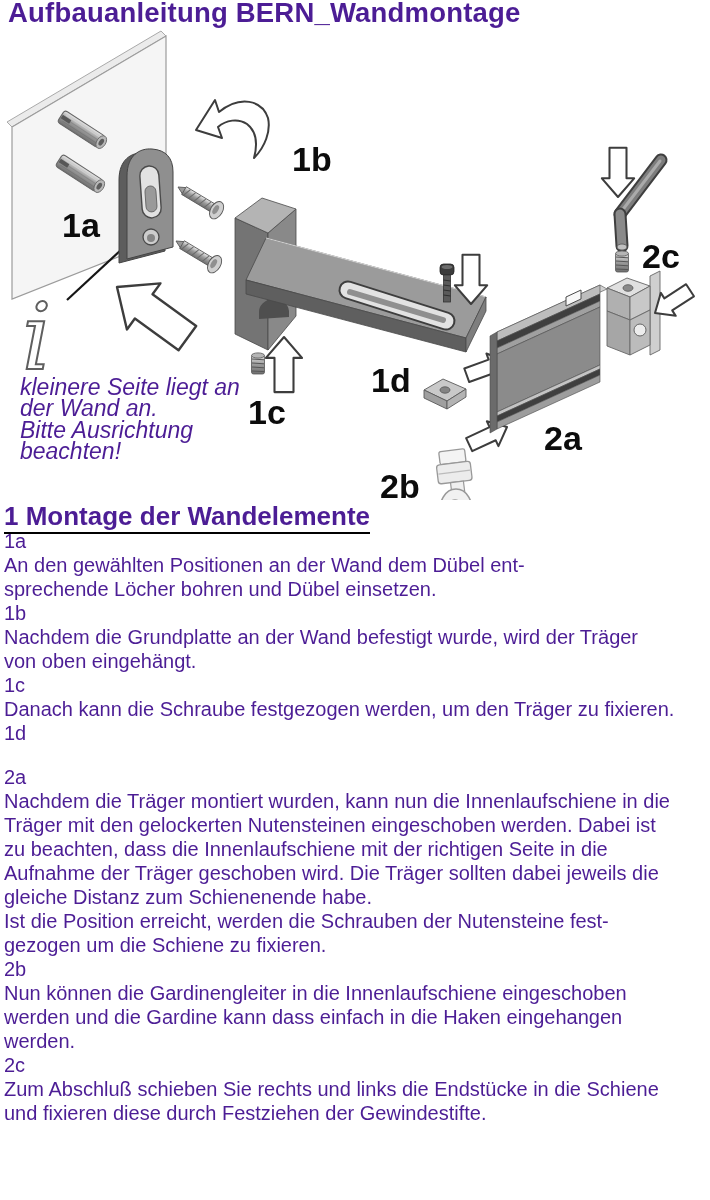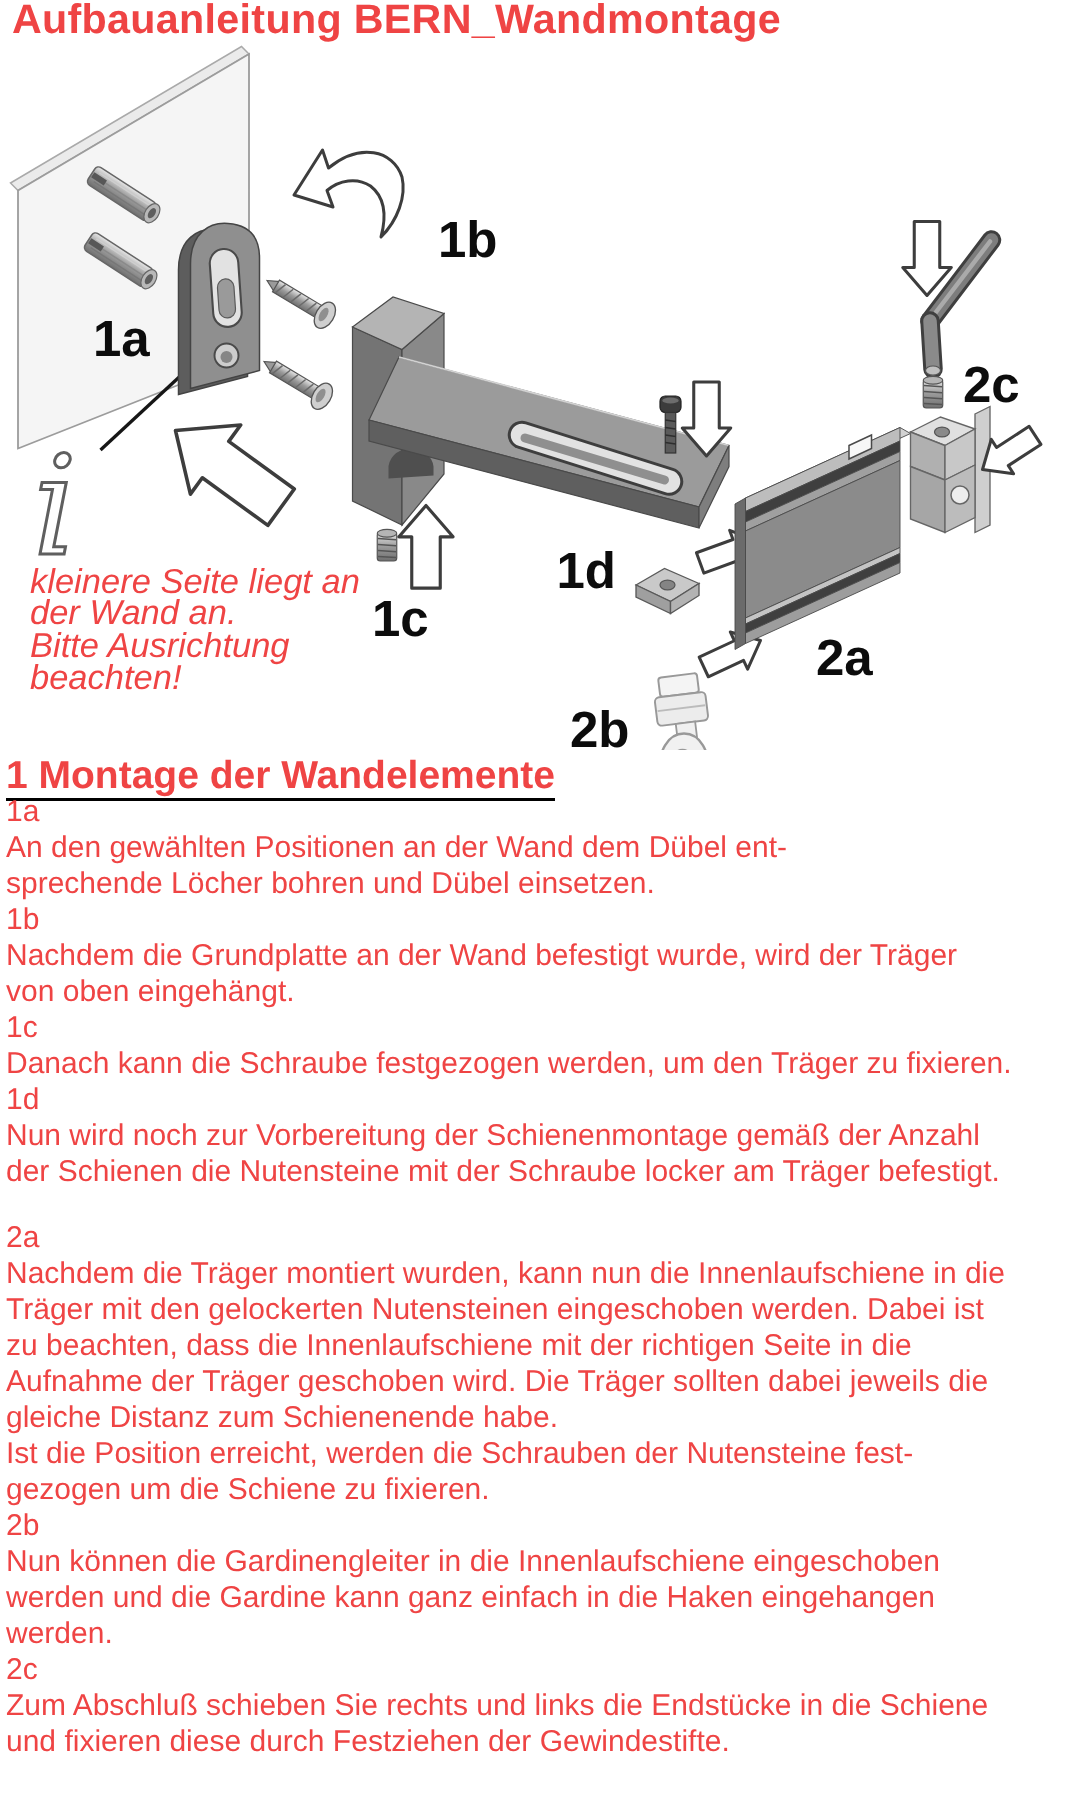--- a/index.html
+++ b/index.html
@@ -1,17 +1,17 @@
 <!DOCTYPE html>
 <html><head>
 <meta charset="utf-8">
 <style>
   html,body{margin:0;padding:0;background:#fff;}
   .page{position:relative;width:710px;height:1200px;background:#ffffff;overflow:hidden;
-        font-family:"Liberation Sans",sans-serif;color:#ef4444;}
+        font-family:"Liberation Sans",sans-serif;color:#4c1d95;}
   .title{position:absolute;left:8px;top:-3px;margin:0;font-size:27.5px;font-weight:bold;
          letter-spacing:0.2px;white-space:pre;}
   .diagram{position:absolute;left:0;top:0;width:710px;height:500px;}
   .note{position:absolute;left:20px;top:377px;width:220px;font-size:23px;line-height:21.3px;
         white-space:pre-line;font-style:italic;}
   .content{position:absolute;left:4px;top:503px;width:704px;}
   .sec-head{font-size:26px;line-height:26px;margin:0;font-weight:bold;}
   .sec-head .hd{border-bottom:2.5px solid #000;padding-bottom:1px;}
   .sec2{margin-top:20px;}
   .step-label,.step-text{font-size:20px;line-height:24px;white-space:pre;}
@@ -203,40 +203,38 @@
         <div class="step-label">1b</div>
         <div class="step-text">Nachdem die Grundplatte an der Wand befestigt wurde, wird der Träger
 von oben eingehängt.</div>
       </div>
       <div class="step">
         <div class="step-label">1c</div>
         <div class="step-text">Danach kann die Schraube festgezogen werden, um den Träger zu fixieren.</div>
       </div>
       <div class="step">
         <div class="step-label">1d</div>
-        <div class="step-text">Nun wird noch zur Vorbereitung der Schienenmontage gemäß der Anzahl
-der Schienen die Nutensteine mit der Schraube locker am Träger befestigt.</div>
       </div>
     </section>
 
     <section class="sec2">
       <div class="step">
         <div class="step-label">2a</div>
         <div class="step-text">Nachdem die Träger montiert wurden, kann nun die Innenlaufschiene in die
 Träger mit den gelockerten Nutensteinen eingeschoben werden. Dabei ist
 zu beachten, dass die Innenlaufschiene mit der richtigen Seite in die
 Aufnahme der Träger geschoben wird. Die Träger sollten dabei jeweils die
 gleiche Distanz zum Schienenende habe.
 Ist die Position erreicht, werden die Schrauben der Nutensteine fest-
 gezogen um die Schiene zu fixieren.</div>
       </div>
       <div class="step">
         <div class="step-label">2b</div>
         <div class="step-text">Nun können die Gardinengleiter in die Innenlaufschiene eingeschoben
-werden und die Gardine kann ganz einfach in die Haken eingehangen
+werden und die Gardine kann dass einfach in die Haken eingehangen
 werden.</div>
       </div>
       <div class="step">
         <div class="step-label">2c</div>
         <div class="step-text">Zum Abschluß schieben Sie rechts und links die Endstücke in die Schiene
 und fixieren diese durch Festziehen der Gewindestifte.</div>
       </div>
     </section>
 
   </div>

